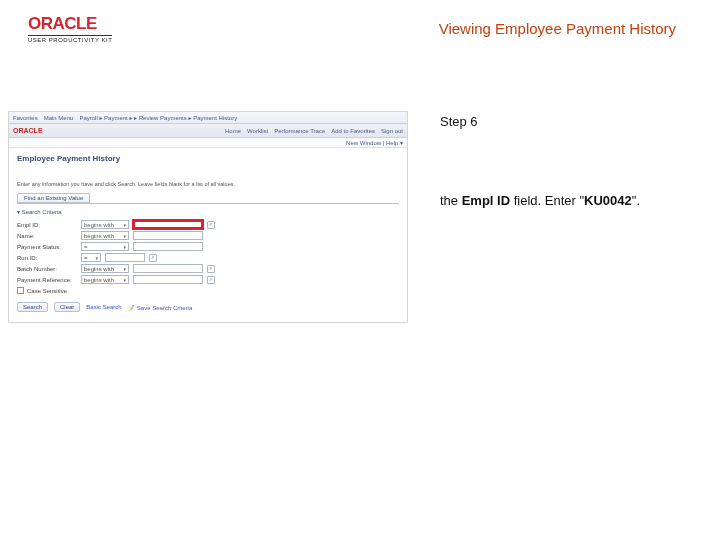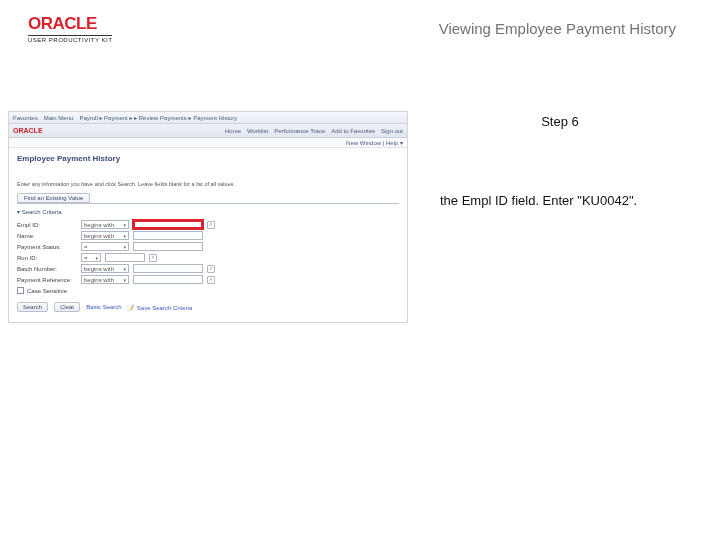--- a/index.html
+++ b/index.html
@@ -32,21 +32,21 @@
     font-size: 6px;
     letter-spacing: 0.5px;
     color: #222;
     border-top: 1px solid #333;
     padding-top: 1px;
     margin-top: 1px;
   }
   .page-title {
     margin-left: auto;
     font-size: 15px;
-    color: #737373;
+    color: #c2410c;
     padding-right: 16px;
     padding-top: 6px;
   }
   .content {
     display: flex;
     align-items: flex-start;
     margin-top: 68px;
   }
   .screenshot {
     width: 400px;
@@ -136,22 +136,22 @@
     padding:1px 5px; border-radius:2px; color:#344a75;
   }
   .ss-link { color:#3a5ac2; }
   .instructions {
     padding: 2px 0 0 32px;
     width: 272px;
     font-size: 13px;
     line-height: 1.35;
     color: #111;
   }
-  .step-label { margin-bottom: 44px; text-align: center; }
-  .instr-text b { font-weight: normal; }
+  .step-label { margin-bottom: 44px; }
+  .instr-text b { font-weight: bold; }
 </style>
 </head>
 <body>
 
 <div class="header">
   <div class="logo-block">
     <div class="oracle-logo">ORACLE</div>
     <div class="upk-sub">USER PRODUCTIVITY KIT</div>
   </div>
   <div class="page-title">Viewing Employee Payment History</div>

